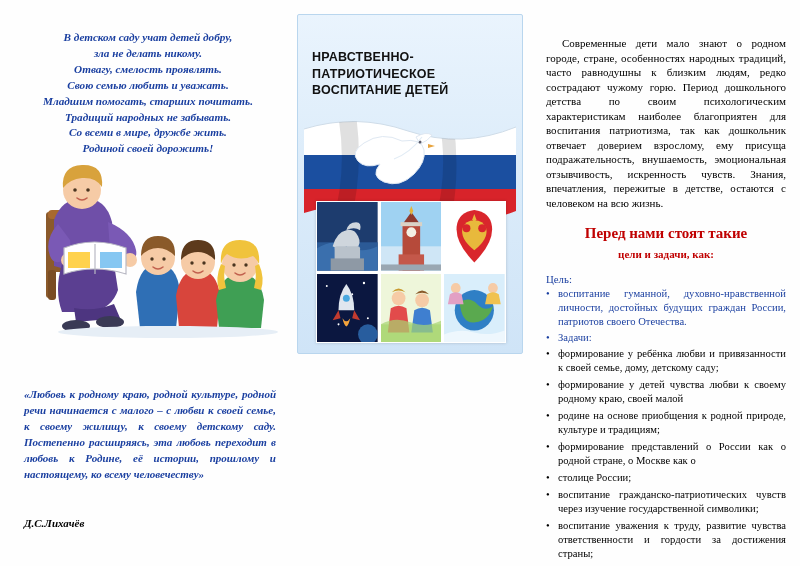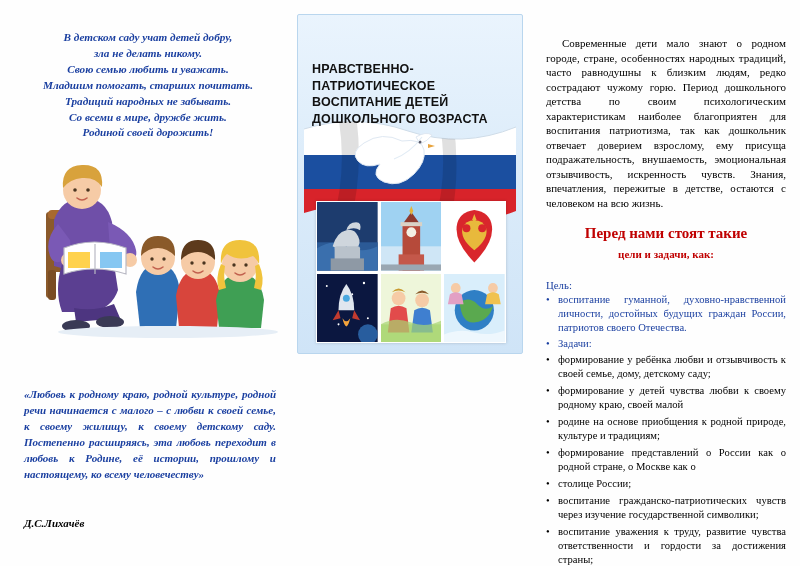--- a/index.html
+++ b/index.html
@@ -99,21 +99,20 @@
     left: 14px;
     top: 34px;
     width: 200px;
     font-family: "Liberation Sans", sans-serif;
     font-weight: bold;
     font-size: 12.5px;
     line-height: 1.32;
     letter-spacing: .2px;
     color: #111;
     z-index: 6;
-    margin-top: 12px;
   }
   .flag-wrap {
     position: absolute;
     left: 0;
     top: 100px;
     width: 224px;
     height: 110px;
     z-index: 2;
   }
   .photo-grid {
@@ -156,21 +155,21 @@
     line-height: 1.2;
     font-family: "Liberation Serif", serif;
   }
   .red-head .small {
     display: block;
     font-size: 11px;
     font-weight: bold;
     margin-top: 6px;
   }
   .blue-label {
-    margin-top: 18px;
+    margin-top: 12px;
     color: #1a3fa0;
     font-size: 10.8px;
   }
   .blue-list {
     color: #1a3fa0;
     font-size: 10.6px;
     line-height: 1.3;
   }
   .blue-list .li {
     display: flex;
@@ -186,20 +185,21 @@
 </head>
 <body>
 
 <div class="page">
 
   <div class="col-left">
 
     <div class="poem">
       <div>В детском саду учат детей добру,</div>
       <div>зла не делать никому.</div>
+      <div>Отвагу, смелость проявлять.</div>
       <div>Свою семью любить и уважать.</div>
       <div>Младшим помогать, старших почитать.</div>
       <div>Традиций народных не забывать.</div>
       <div>Со всеми в мире, дружбе жить.</div>
       <div>Родиной своей дорожить!</div>
     </div>
 
     <svg class="illus" viewBox="0 0 262 190">
 
       <g>
@@ -273,21 +273,20 @@
 
     <div class="quote">«Любовь к родному краю, родной культуре, родной речи начинается с малого – с любви к своей семье, к своему жилищу, к своему детскому саду. Постепенно расширяясь, эта любовь переходит в любовь к Родине, её истории, прошлому и настоящему, ко всему человечеству»</div>
     <div class="quote-author">Д.С.Лихачёв</div>
   </div>
 
   <div class="col-center">
 
     <div class="center-title">
       <div>НРАВСТВЕННО-ПАТРИОТИЧЕСКОЕ</div>
       <div>ВОСПИТАНИЕ ДЕТЕЙ</div>
-      <div>ДОШКОЛЬНОГО ВОЗРАСТА</div>
     </div>
 
     <svg class="flag-wrap" viewBox="0 0 224 110">
       <defs>
         <clipPath id="flagclip">
           <path d="M6 14 q52 -16 104 2 q54 18 108 -4 l0 84 q-54 22 -108 4 q-52 -18 -104 -2 z"></path>
         </clipPath>
       </defs>
       <g clip-path="url(#flagclip)">
         <rect x="0" y="0" width="224" height="40" fill="#ffffff"></rect>
@@ -431,21 +430,21 @@
     <div class="blue-list">
       <div class="li">
         <span class="bullet">•</span>
         <span class="txt">Задачи:</span>
       </div>
     </div>
 
     <div class="dark-list">
       <div class="li">
         <span class="bullet">•</span>
-        <span class="txt">формирование у ребёнка любви и отзывчивость к своей семье, дому, детскому саду;</span>
+        <span class="txt">формирование у ребёнка любви и привязанности к своей семье, дому, детскому саду;</span>
       </div>
       <div class="li">
         <span class="bullet">•</span>
         <span class="txt">формирование у детей чувства любви к своему родному краю, своей малой</span>
       </div>
       <div class="li">
         <span class="bullet">•</span>
         <span class="txt">родине на основе приобщения к родной природе, культуре и традициям;</span>
       </div>
       <div class="li">

